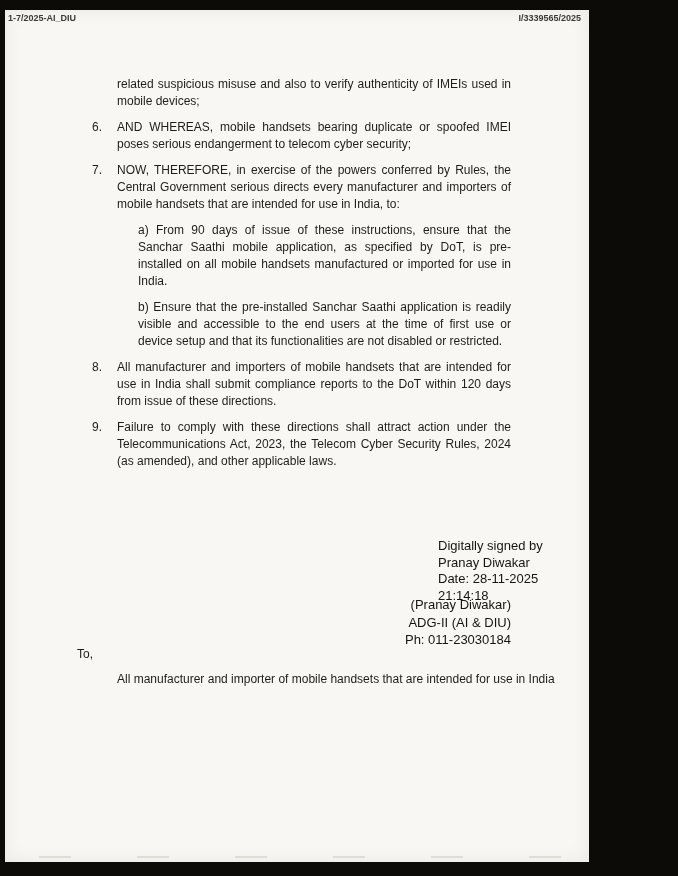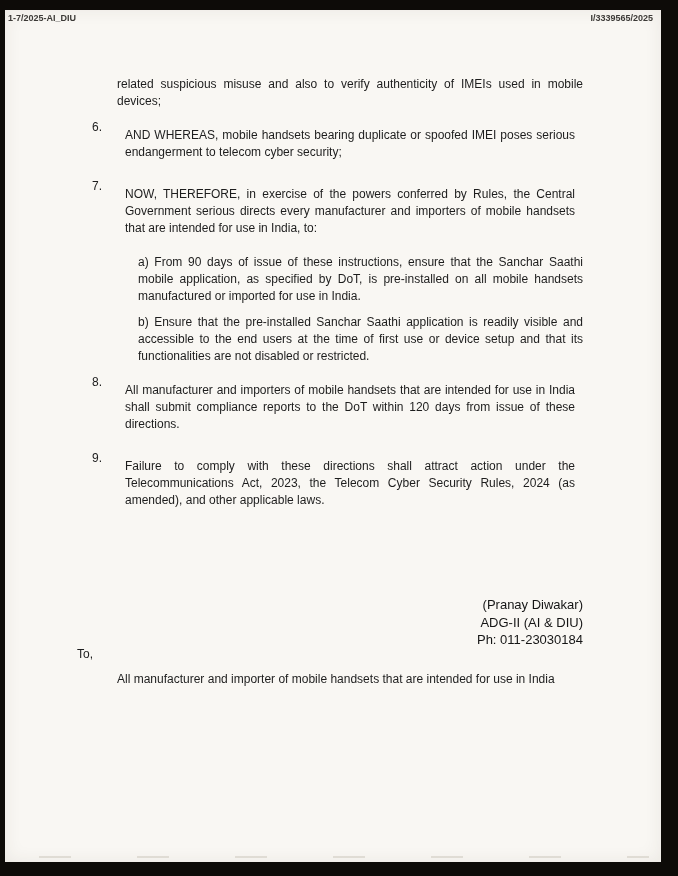--- a/index.html
+++ b/index.html
@@ -5,21 +5,21 @@
   html,body{margin:0;padding:0;}
   body{
     width:678px;height:876px;
     background:#0d0b08;
     font-family:"Liberation Sans", sans-serif;
     position:relative;
     overflow:hidden;
   }
   .page{
     position:absolute;left:5px;top:10px;
-    width:656px;height:852px;
+    width:584px;height:852px;
     background:#f9f7f3;
     box-shadow:inset 0 0 18px rgba(60,50,40,.08);
   }
   
   .page::after{
     content:"";position:absolute;left:34px;right:12px;bottom:4px;height:2px;
     background:repeating-linear-gradient(90deg,#dcd8d0 0 32px,transparent 32px 98px);
     opacity:.85;
   }
   .page-header{
@@ -31,21 +31,21 @@
     padding:0 78px 0 87px;
     margin-top:53px;
     font-size:12px;line-height:17px;color:#1d1d1d;
     text-align:justify;
   }
   .content p{margin:0 0 9px 6px;}
   .cont{margin-left:25px !important;}
   .sub{margin-left:46px !important;}
   .item{display:flex;margin:0 0 9px 0;}
   .item .num{flex:none;width:25px;}
-  .item .body{flex:1;margin:8px;text-align:justify;}
+  .item .body{flex:1;margin:0;text-align:justify;}
   .sig-stamp{
     position:absolute;left:433px;top:528px;
     font-size:13px;line-height:16.5px;color:#151515;
   }
   .sig-stamp span{display:block;}
   .sig-officer{
     position:absolute;right:78px;top:586px;
     text-align:right;font-size:13px;line-height:17.5px;color:#151515;
   }
   .sig-officer span{display:block;}
@@ -91,20 +91,26 @@
     </div>
 
     <div class="item">
       <span class="num">9.</span>
       <p class="body">Failure to comply with these directions shall attract action under the Telecommunications Act, 2023, the Telecom Cyber Security Rules, 2024 (as amended), and other applicable laws.</p>
     </div>
 
 
   </div>
 
+  <div class="sig-stamp">
+    <span>Digitally signed by</span>
+    <span>Pranay Diwakar</span>
+    <span>Date: 28-11-2025</span>
+    <span>21:14:18</span>
+  </div>
 
   <div class="sig-officer">
     <span>(Pranay Diwakar)</span>
     <span>ADG-II (AI &amp; DIU)</span>
     <span>Ph: 011-23030184</span>
   </div>
 
   <div class="to-label">To,</div>
   <div class="to-address">All manufacturer and importer of mobile handsets that are intended for use in India</div>
 

